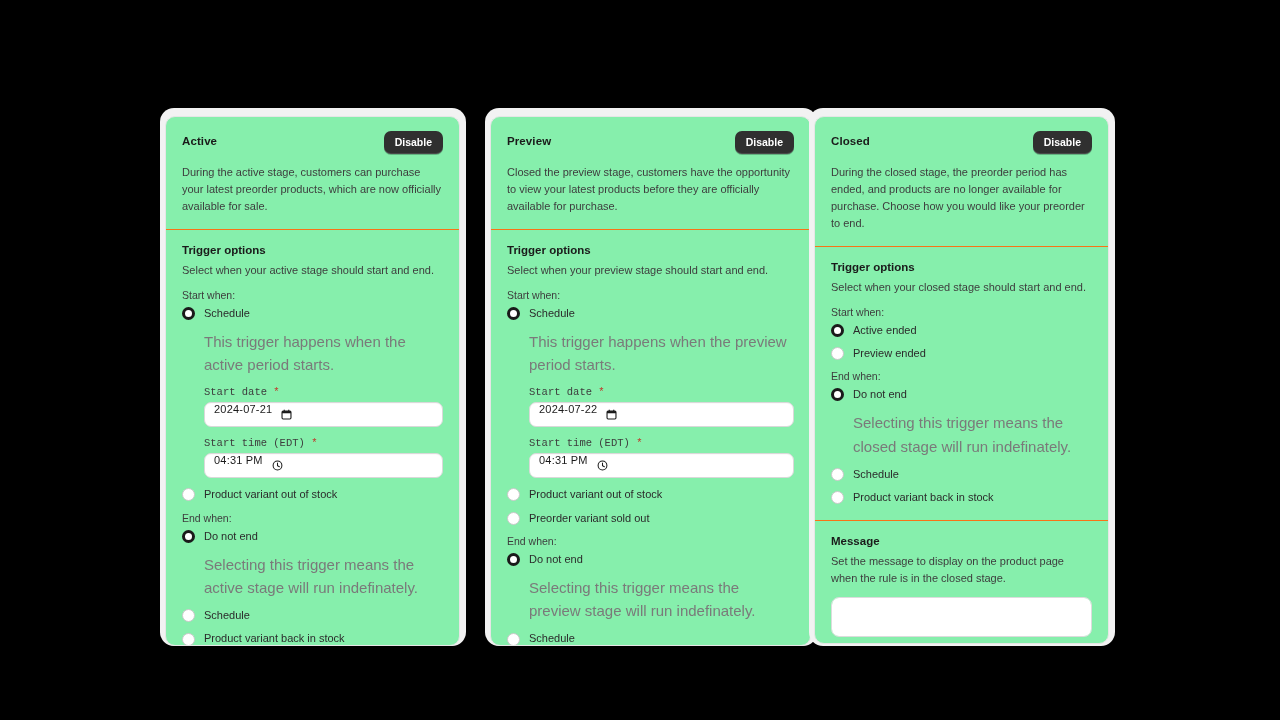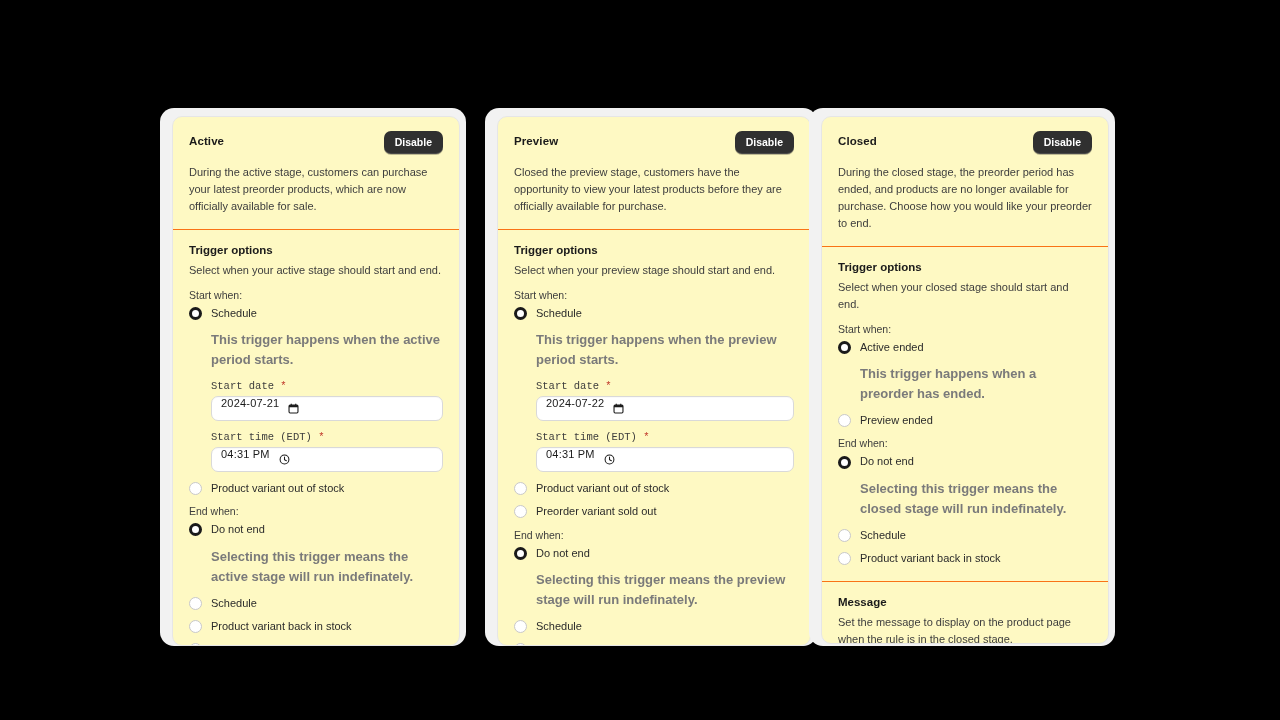--- a/index.html
+++ b/index.html
@@ -24,22 +24,22 @@
     border-radius: 14px;
     overflow: hidden;
   }
   .frame-1 { left: 160px; top: 108px;  width: 306px; height: 538px; }
   .frame-2 { left: 485px; top: 108px;  width: 332px; height: 538px; }
   .frame-3 { left: 809px; top: 108px;  width: 306px; height: 538px; }
 
   
   .card {
     position: absolute;
-    left: 12px; top: 8px; right: 6px;
-    background: #fef9c3;
+    left: 5px; top: 8px; right: 6px;
+    background: #86efac;
     border: 1px solid #e6e6e6;
     border-radius: 10px;
     overflow: hidden;
   }
   .card-1 { height: 530px; }
   .card-2 { height: 530px; }
   .card-3 { height: 528px; }
 
   
   .section {
@@ -115,25 +115,24 @@
     border: 3.5px solid #1a1a1a;
     background: #ffffff;
   }
   .radio-label {
     font-size: 11px;
     color: #2b2b2b;
     line-height: 1.2;
   }
 
   .hint {
-    font-size: 13px;
+    font-size: 15px;
     line-height: 1.55;
     color: #7a7a7a;
     margin: 0 0 10px 22px;
-    font-weight: bold;
   }
 
   
   .field { margin: 0 0 10px 22px; }
   .field-label {
     font-size: 10.5px;
     color: #3d3d3d;
     margin-bottom: 4px;
     display: block;
     font-family: Liberation Mono, monospace;
@@ -360,21 +359,20 @@
       <div class="section">
         <div class="sub-title">Trigger options</div>
         <p class="sub-desc">Select when your closed stage should start and end.</p>
 
         <div class="group-label">Start when:</div>
 
         <div class="radio-row">
           <span class="radio checked"></span>
           <span class="radio-label">Active ended</span>
         </div>
-        <p class="hint">This trigger happens when a preorder has ended.</p>
 
         <div class="radio-row">
           <span class="radio"></span>
           <span class="radio-label">Preview ended</span>
         </div>
 
         <div class="group-label">End when:</div>
 
         <div class="radio-row">
           <span class="radio checked"></span>

